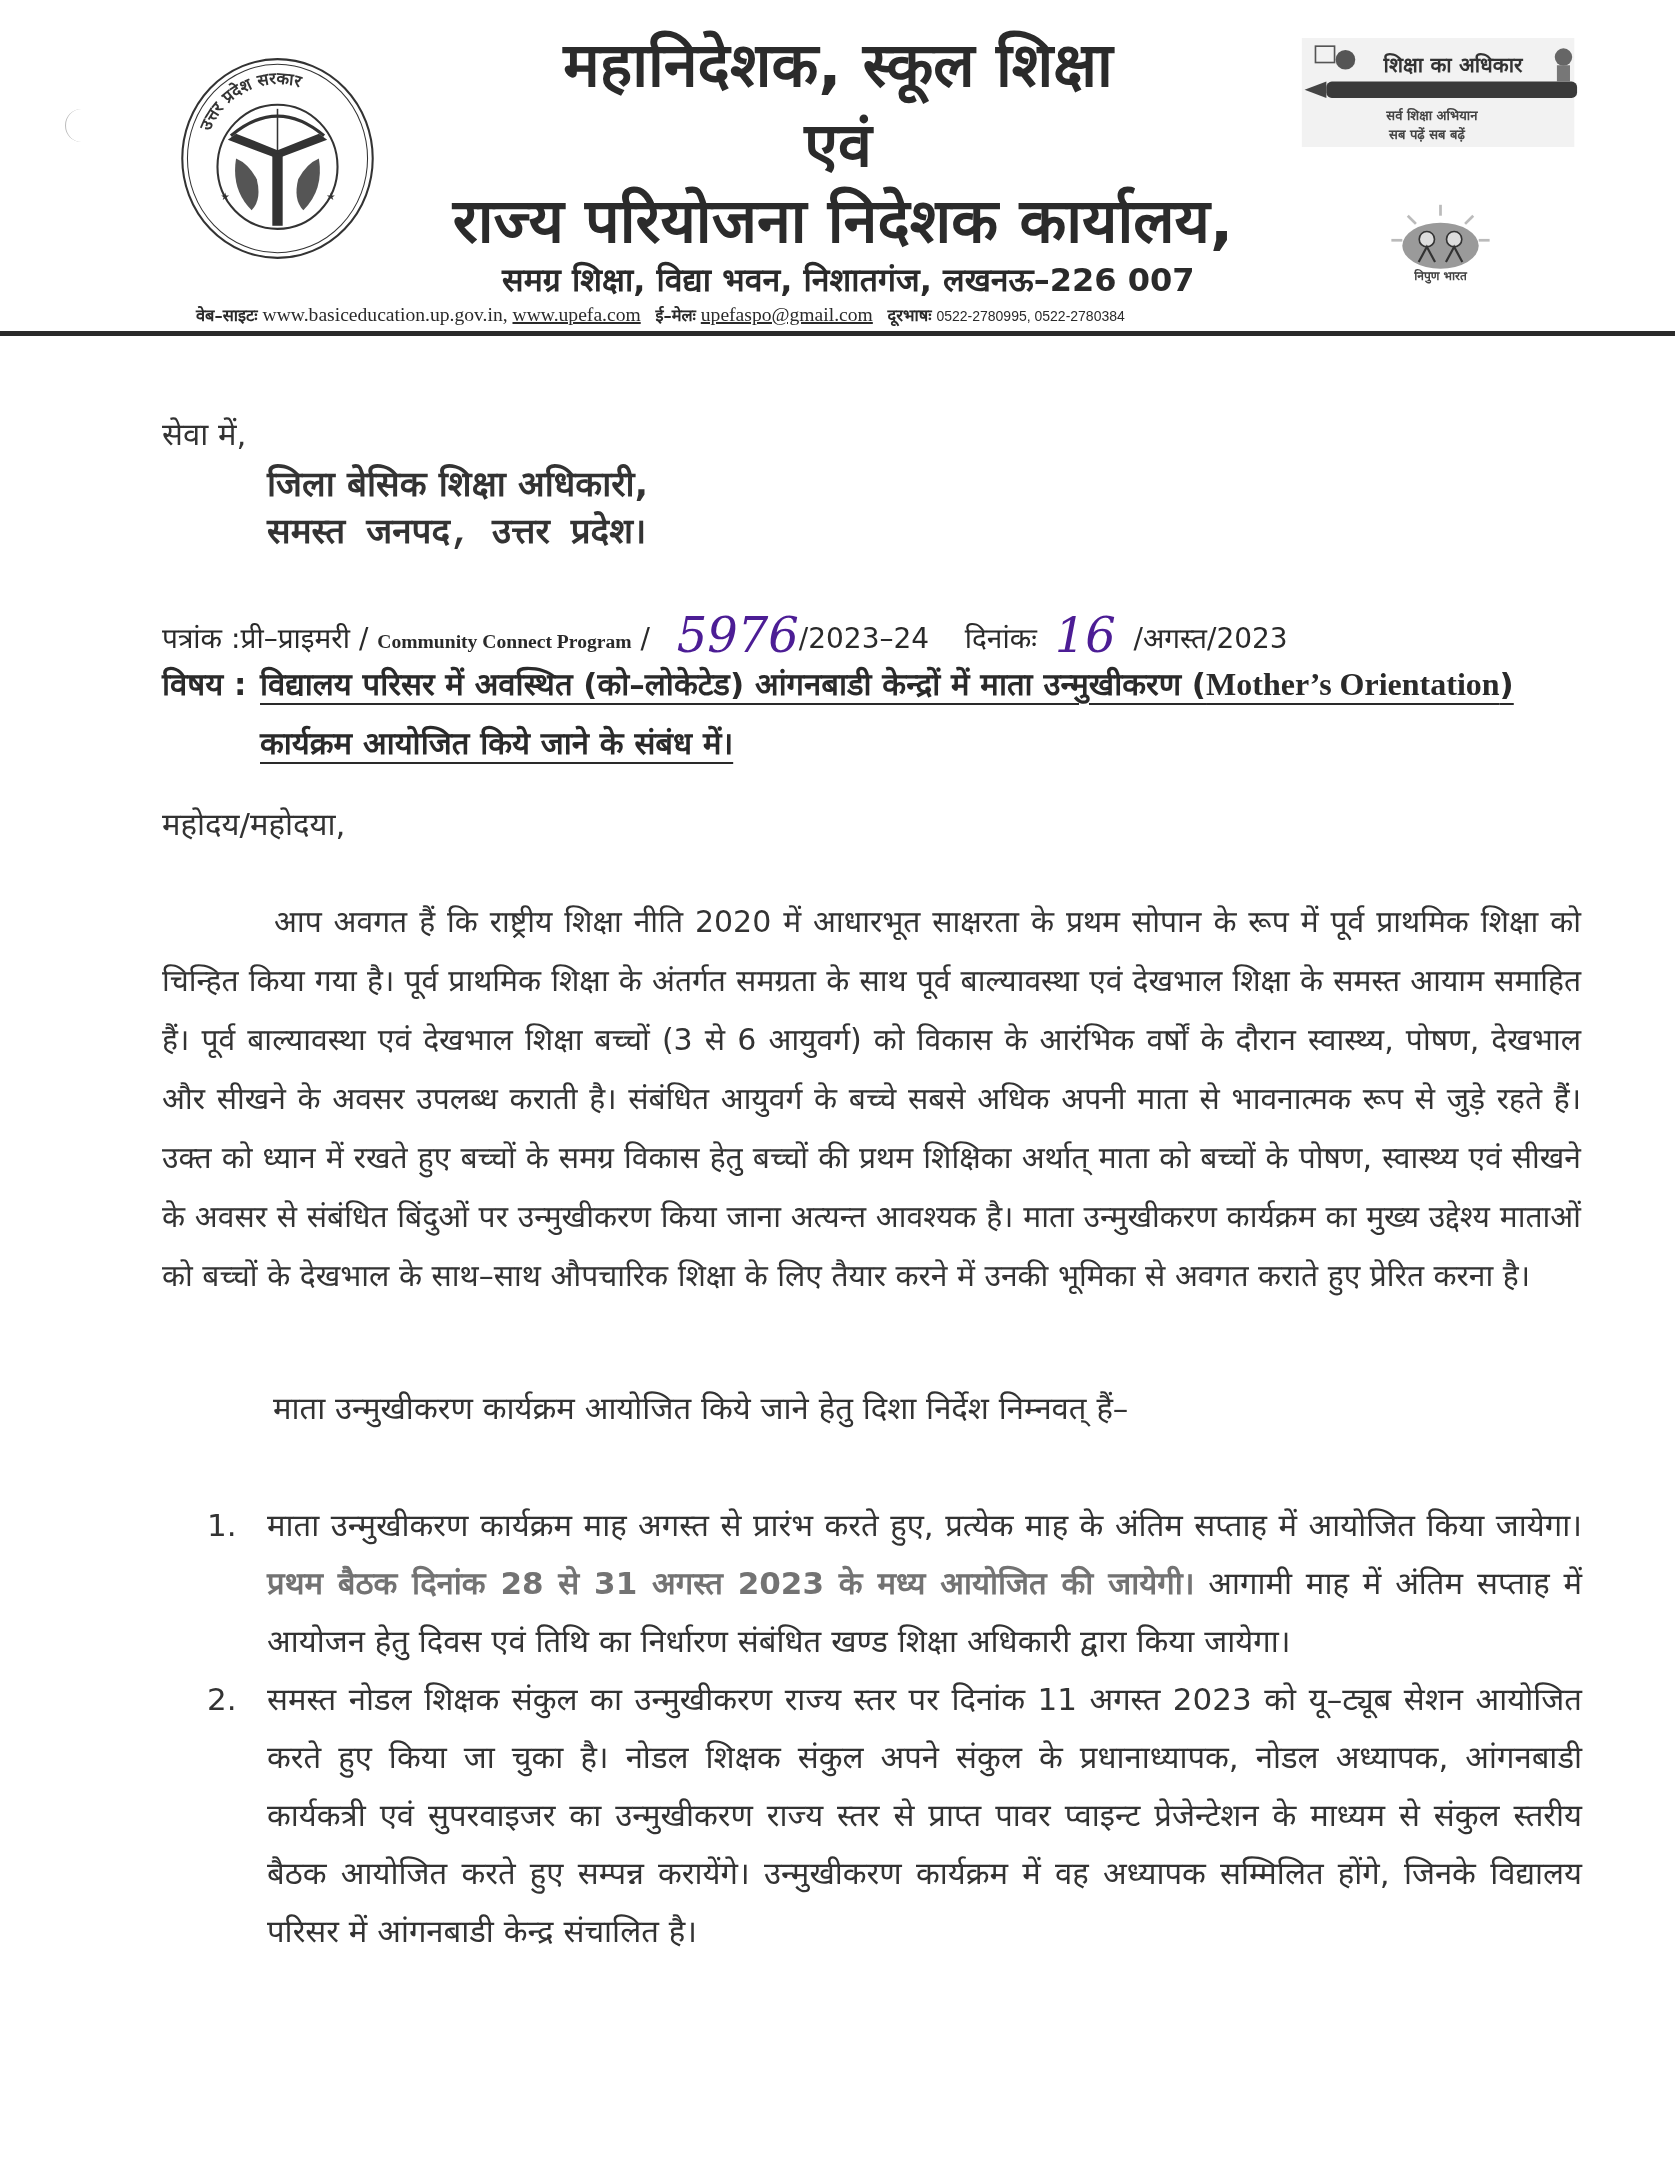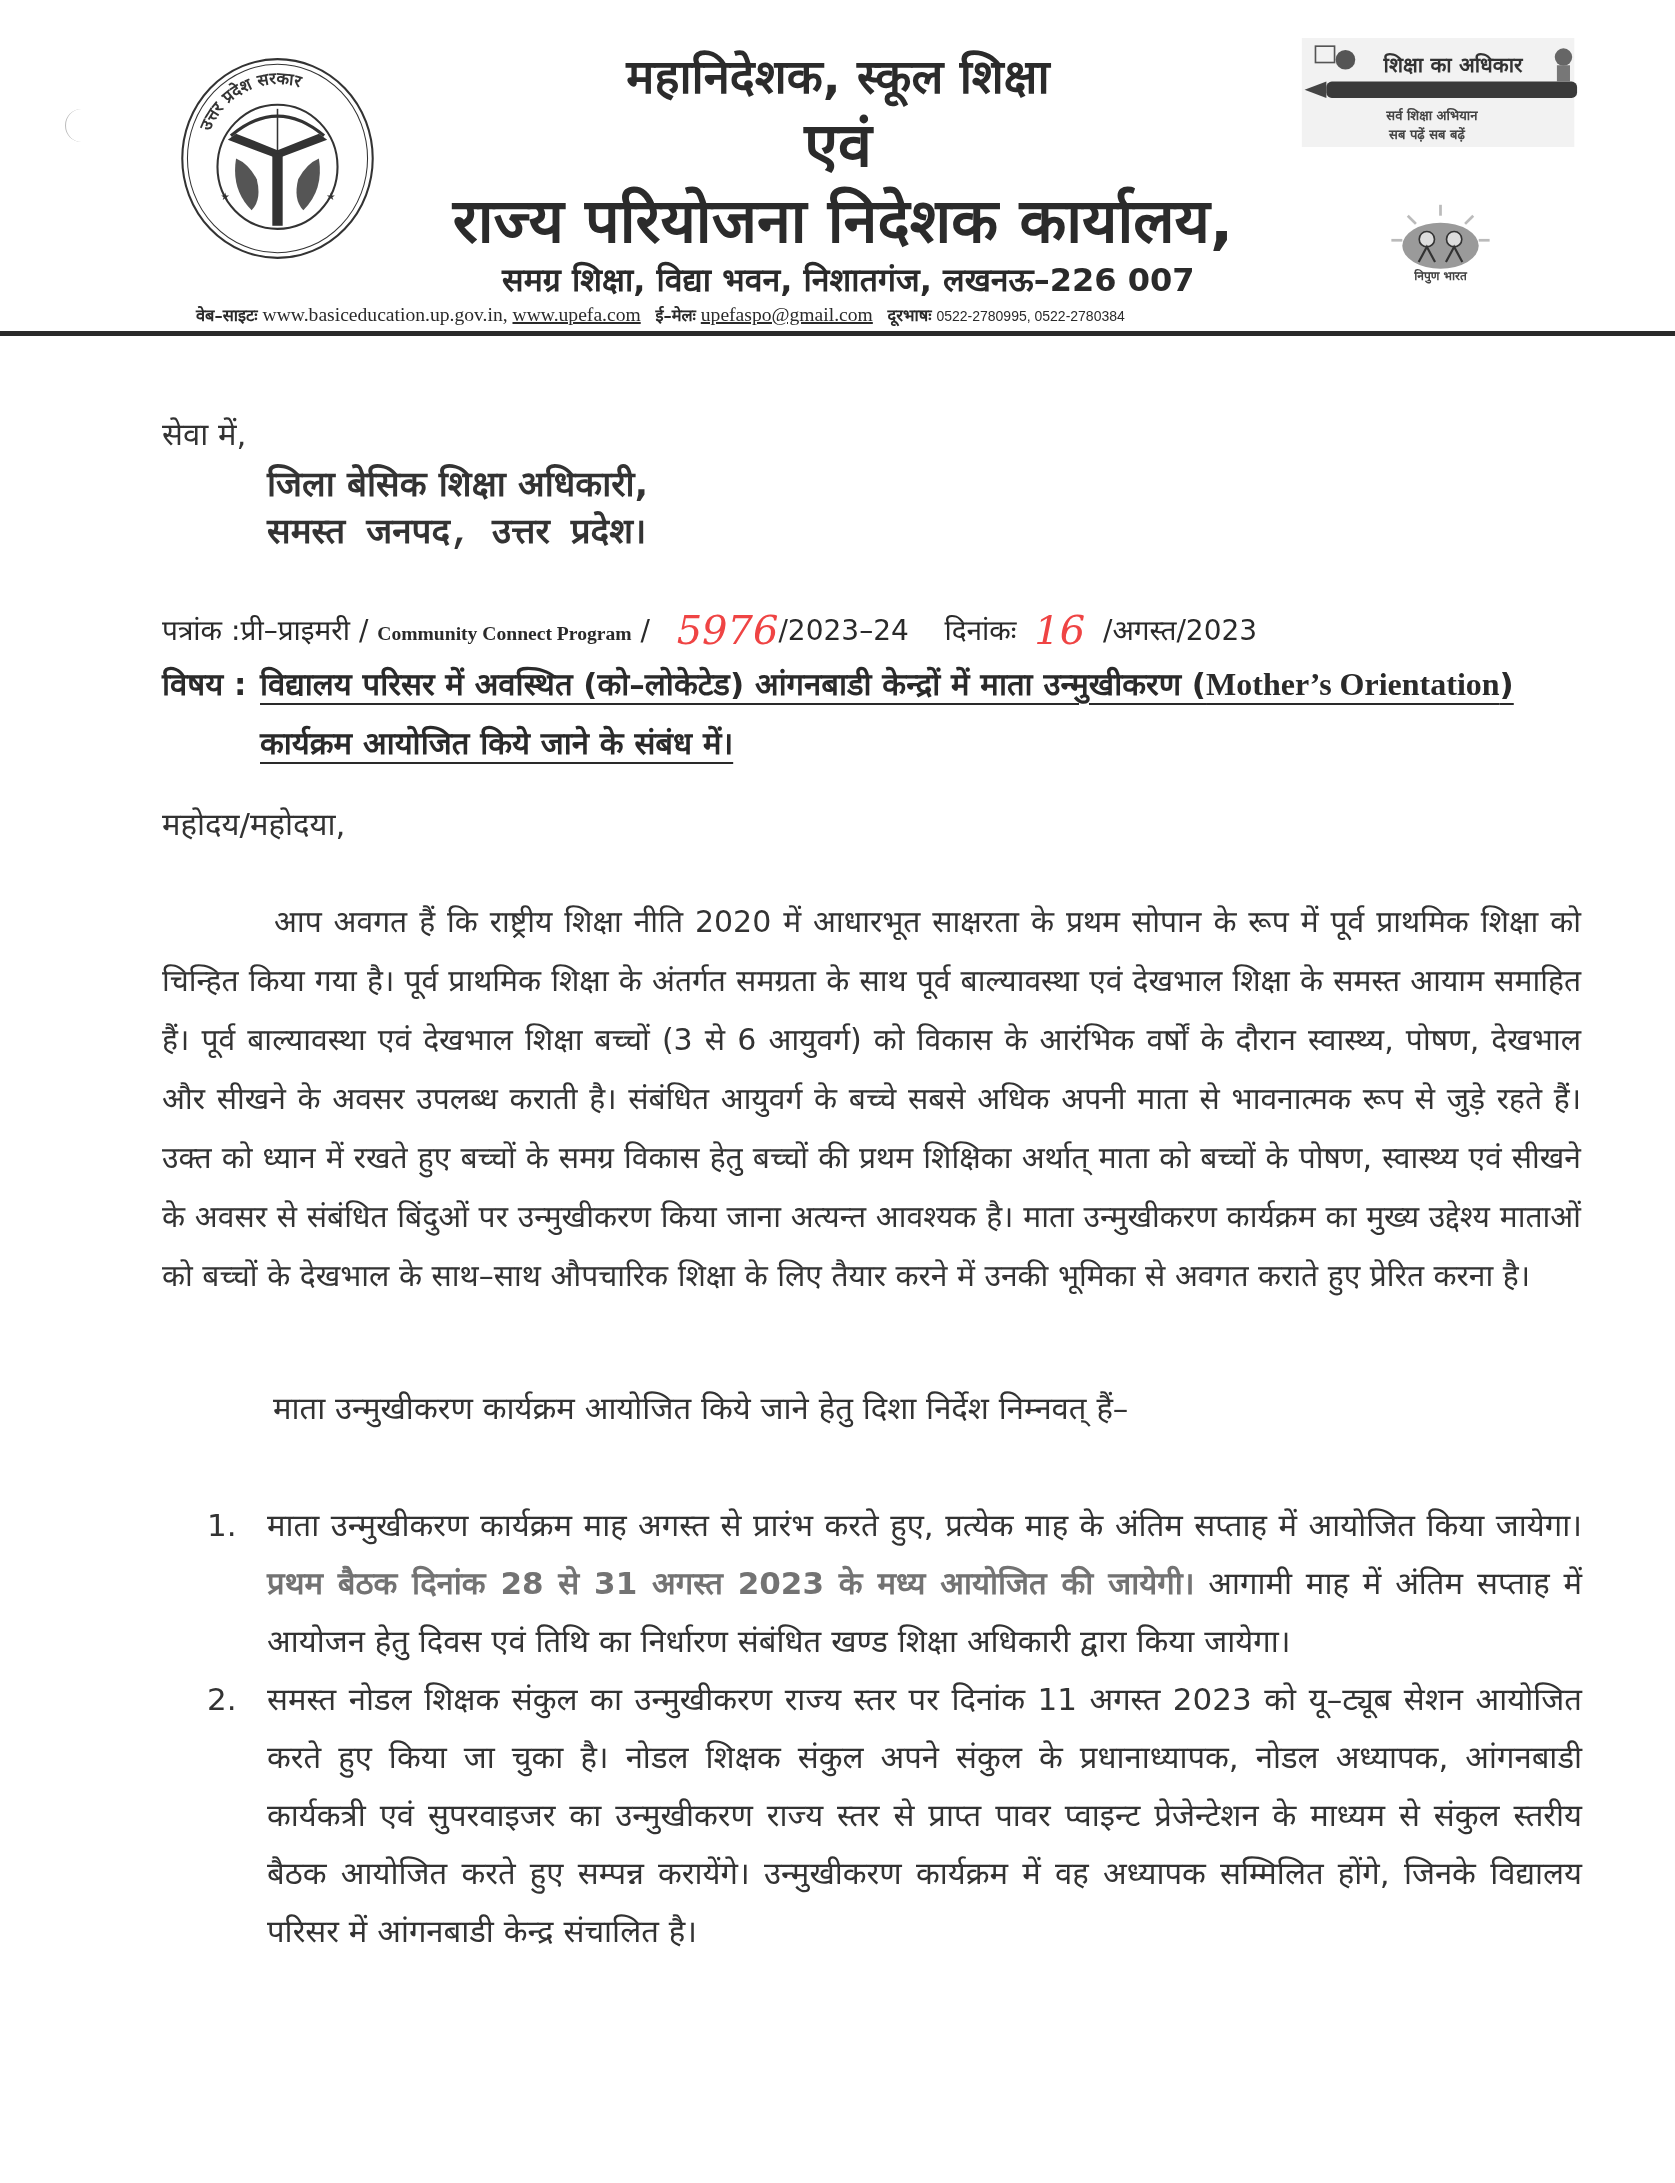--- a/index.html
+++ b/index.html
@@ -7,40 +7,40 @@
     width: 1676px; height: 2183px; position: relative; overflow: hidden;
     color: #2a2a2a;
     font-family: "DejaVu Sans", "Liberation Sans", sans-serif;
   }
   .abs { position: absolute; }
   
   .emblem { left: 174px; top: 55px; width: 207px; height: 207px; }
   .logo-rte { left: 1296px; top: 38px; width: 306px; height: 109px; }
   .logo-nipun { left: 1375px; top: 202px; width: 131px; height: 82px; }
   .h-title { left: 0; width: 1676px; text-align: center; font-weight: bold; color: #2b2b2b; }
-  .h1 { top: 36px; font-size: 47px; line-height: 82px; }
+  .h1 { top: 24px; font-size: 61px; line-height: 82px; }
   .h2 { top: 104px; font-size: 61px; line-height: 82px; }
   .h3 { top: 180px; font-size: 61px; line-height: 82px; padding-left: 10px; box-sizing: border-box; }
   .addr { left: 502px; top: 257px; font-size: 32px; font-weight: bold; white-space: nowrap; }
   .contact { left: 196px; top: 303px; font-size: 19.6px; white-space: nowrap; font-family: "Liberation Serif", serif; }
   .contact .lbl { font-family: "DejaVu Sans", sans-serif; font-weight: bold; font-size: 16.4px; }
   .contact .ph { font-family: "Liberation Sans", sans-serif; font-size: 14px; }
   .contact u { text-decoration-thickness: 1.6px; }
   .rule { left: 0; top: 331px; width: 1676px; height: 4.9px; background: #2a2a2a; }
 
   
   .txt { font-size: 31px; line-height: 55px; color: #333; white-space: nowrap; }
   .sewa { left: 162px; top: 407px; }
   .addressee { left: 267px; font-weight: bold; font-size: 35px; }
   .ad1 { top: 457px; }
   .ad2 { top: 507px; font-family: Liberation Mono, monospace; }
 
   .ref { left: 162px; top: 607px; font-size: 28px; white-space: nowrap; }
   .ref .small { font-family: "Liberation Serif", serif; font-weight: bold; font-size: 19.6px; }
-  .ref .hand { font-family: "DejaVu Serif", serif; font-style: italic; color: #ef4444; font-size: 40px; vertical-align: -4.4px; }
+  .ref .hand { font-family: "DejaVu Serif", serif; font-style: italic; color: #4c1d95; font-size: 48px; vertical-align: -4.4px; }
   .subject { left: 162px; top: 655px; font-size: 31px; font-weight: bold; line-height: 59px; width: 1425px; white-space: normal; }
   .subject .label { position: absolute; left: 0; top: 0; }
   .subject .body { position: absolute; left: 98px; top: 0; width: 1326px; text-decoration: underline; text-decoration-thickness: 2.2px; text-underline-offset: 7.6px; }
   .subject .en { font-family: "Liberation Serif", serif; font-size: 32px; }
 
   .salute { left: 162px; top: 797px; }
   .para { left: 162px; top: 892px; width: 1419px; white-space: normal; text-align: justify; text-align-last: left; line-height: 59px; text-indent: 112px; font-size: 30px; }
   .guide { left: 273px; top: 1381px; }
 
   ol.list { position: absolute; left: 207px; top: 1496px; width: 1375px; margin: 0; padding: 0; list-style: none; font-size: 31px; color: #333; }

